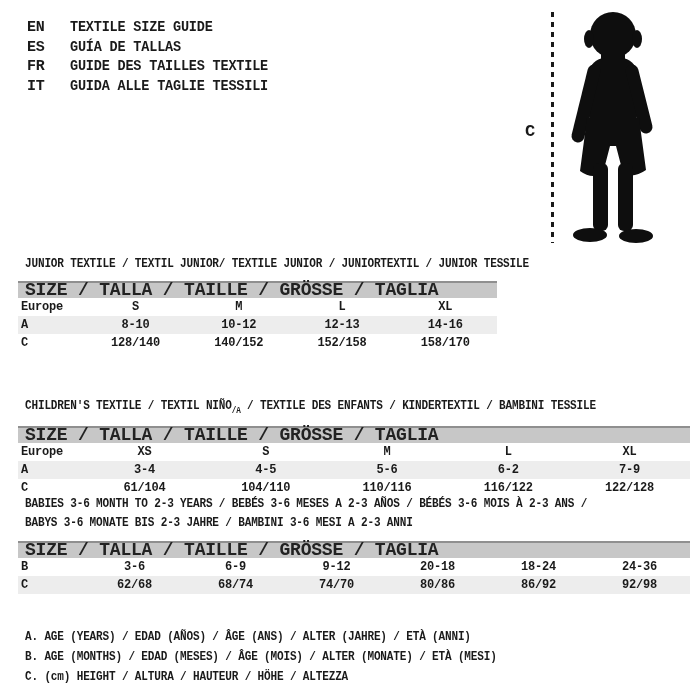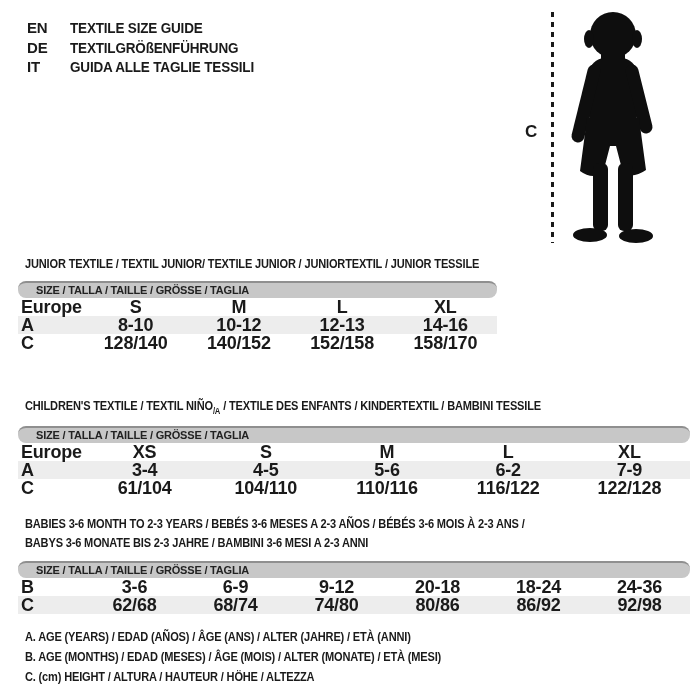--- a/index.html
+++ b/index.html
@@ -5,61 +5,61 @@
   :root{
     --ink:#1a1a1a;
     --bar-bg:#c7c7c7;
     --bar-border:#8f8f8f;
     --row-shaded:#ededed;
   }
   *{margin:0;padding:0;box-sizing:border-box;}
   html,body{background:#fff;}
   .canvas{
     position:relative;width:700px;height:700px;background:#ffffff;
-    font-family:Liberation Sans, sans-serif;
+    font-family:Liberation Mono, monospace;
     color:var(--ink);overflow:hidden;
     -webkit-font-smoothing:antialiased;
   }
   
   .lang-list{position:absolute;left:27px;top:18px;}
   .lang-row{display:flex;height:19.5px;align-items:center;font-weight:700;font-size:15px;letter-spacing:-0.2px;}
   .lang-code{width:43px;flex:0 0 43px;}
   .lang-label{display:inline-block;transform:scaleX(0.9);transform-origin:left center;white-space:nowrap;}
   
   .figure{position:absolute;left:505px;top:0;width:195px;height:255px;}
   .dash-line{
     position:absolute;left:46px;top:12px;width:3px;height:231px;
     background:repeating-linear-gradient(to bottom,var(--ink) 0 5px,transparent 5px 10px);
   }
   .c-label{position:absolute;left:20px;top:122px;font-weight:700;font-size:17px;}
   .figure svg{position:absolute;left:58px;top:8px;}
   
   .tbl{position:absolute;left:18px;}
   .t1{top:254px;width:479px;height:100px;}
   .t2{top:396px;width:672px;height:103px;}
-  .t3{top:514px;width:672px;height:102px;}
+  .t3{top:494px;width:672px;height:102px;}
   .tbl-title{
     margin-left:7px;font-weight:700;font-size:13px;line-height:19px;
     white-space:nowrap;transform:scaleX(0.85);transform-origin:left top;letter-spacing:-0.2px;
   }
   .tbl-title sub{font-size:9px;}
   .size-bar{
     position:absolute;left:0;right:0;height:17px;
     background:var(--bar-bg);border-top:2px solid var(--bar-border);
-    font-weight:700;font-size:11px;line-height:15px;padding-left:18px;
-    letter-spacing:-0.2px;color:#222;white-space:nowrap;border-radius:8px;
+    font-weight:700;font-size:18px;line-height:15px;padding-left:7px;
+    letter-spacing:-0.2px;color:#222;white-space:nowrap;
   }
   .t1 .size-bar{top:27px;}
   .t2 .size-bar{top:30px;}
   .t3 .size-bar{top:47px;}
   .rows{position:absolute;left:0;right:0;}
   .t1 .rows{top:44px;}
   .t2 .rows{top:47px;}
   .t3 .rows{top:64px;}
-  .trow{display:flex;height:18px;align-items:center;font-weight:700;font-size:18px;letter-spacing:-0.2px;}
+  .trow{display:flex;height:18px;align-items:center;font-weight:700;font-size:12px;letter-spacing:-0.2px;}
   .trow.shaded{background:var(--row-shaded);}
   .tlabel{flex:0 0 66px;padding-left:3px;text-align:left;}
   .tcell{flex:1 1 0;text-align:center;}
   
   .legend{position:absolute;left:25px;top:627px;}
   .legend-line{
     font-weight:700;font-size:13px;line-height:20px;white-space:nowrap;
     transform:scaleX(0.85);transform-origin:left top;letter-spacing:-0.2px;
   }
 </style>
@@ -67,22 +67,26 @@
 <body>
 
 <div class="canvas">
 
   <section class="lang-list">
     <div class="lang-row">
       <span class="lang-code">EN</span>
       <span class="lang-label">TEXTILE SIZE GUIDE</span>
     </div>
     <div class="lang-row">
-      <span class="lang-code">DE</span>
-      <span class="lang-label">TEXTILGRÖßENFÜHRUNG</span>
+      <span class="lang-code">ES</span>
+      <span class="lang-label">GUÍA DE TALLAS</span>
+    </div>
+    <div class="lang-row">
+      <span class="lang-code">FR</span>
+      <span class="lang-label">GUIDE DES TAILLES TEXTILE</span>
     </div>
     <div class="lang-row">
       <span class="lang-code">IT</span>
       <span class="lang-label">GUIDA ALLE TAGLIE TESSILI</span>
     </div>
   </section>
 
   <section class="figure">
     <div class="dash-line"></div>
     <div class="c-label">C</div>
@@ -180,21 +184,21 @@
           <div class="tcell">6-9</div>
           <div class="tcell">9-12</div>
           <div class="tcell">20-18</div>
           <div class="tcell">18-24</div>
           <div class="tcell">24-36</div>
         </div>
         <div class="trow shaded">
           <div class="tlabel">C</div>
           <div class="tcell">62/68</div>
           <div class="tcell">68/74</div>
-          <div class="tcell">74/80</div>
+          <div class="tcell">74/70</div>
           <div class="tcell">80/86</div>
           <div class="tcell">86/92</div>
           <div class="tcell">92/98</div>
         </div>
       </div>
   </section>
 
   <section class="legend">
     <div class="legend-line">A. AGE (YEARS) / EDAD (AÑOS) / ÂGE (ANS) / ALTER (JAHRE) / ETÀ (ANNI)</div>
     <div class="legend-line">B. AGE (MONTHS) / EDAD (MESES) / ÂGE (MOIS) / ALTER (MONATE) / ETÀ (MESI)</div>

